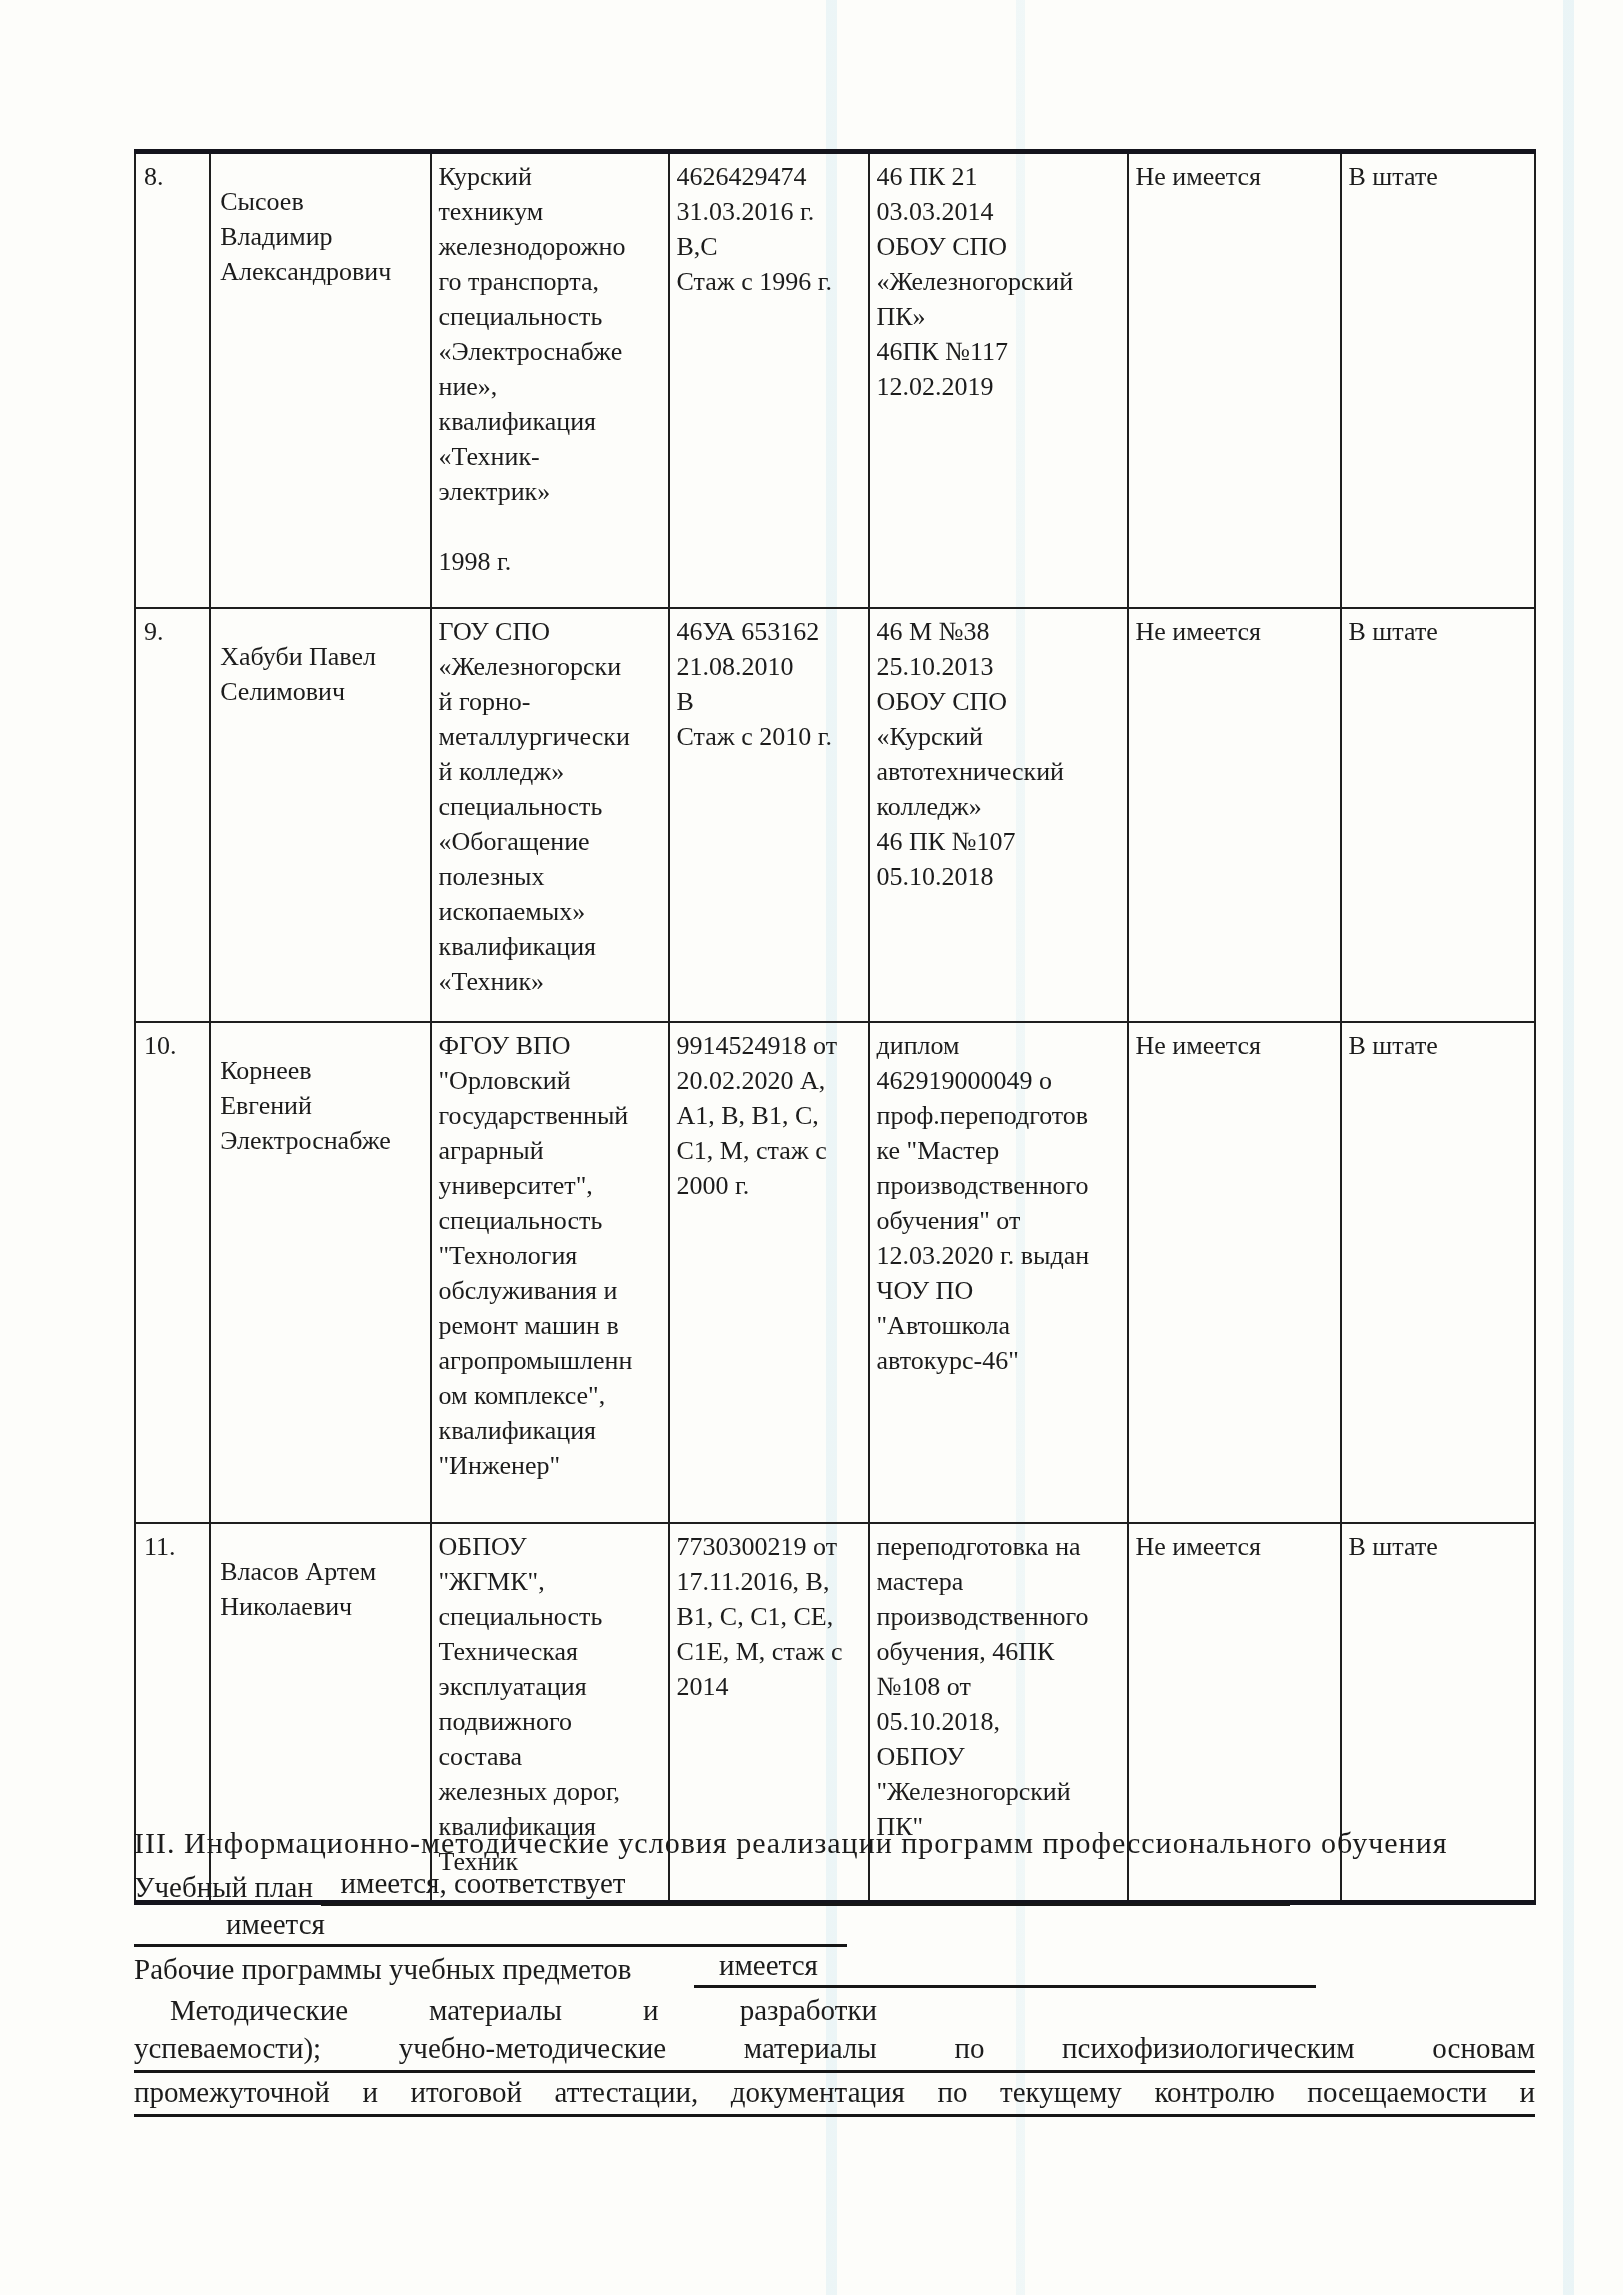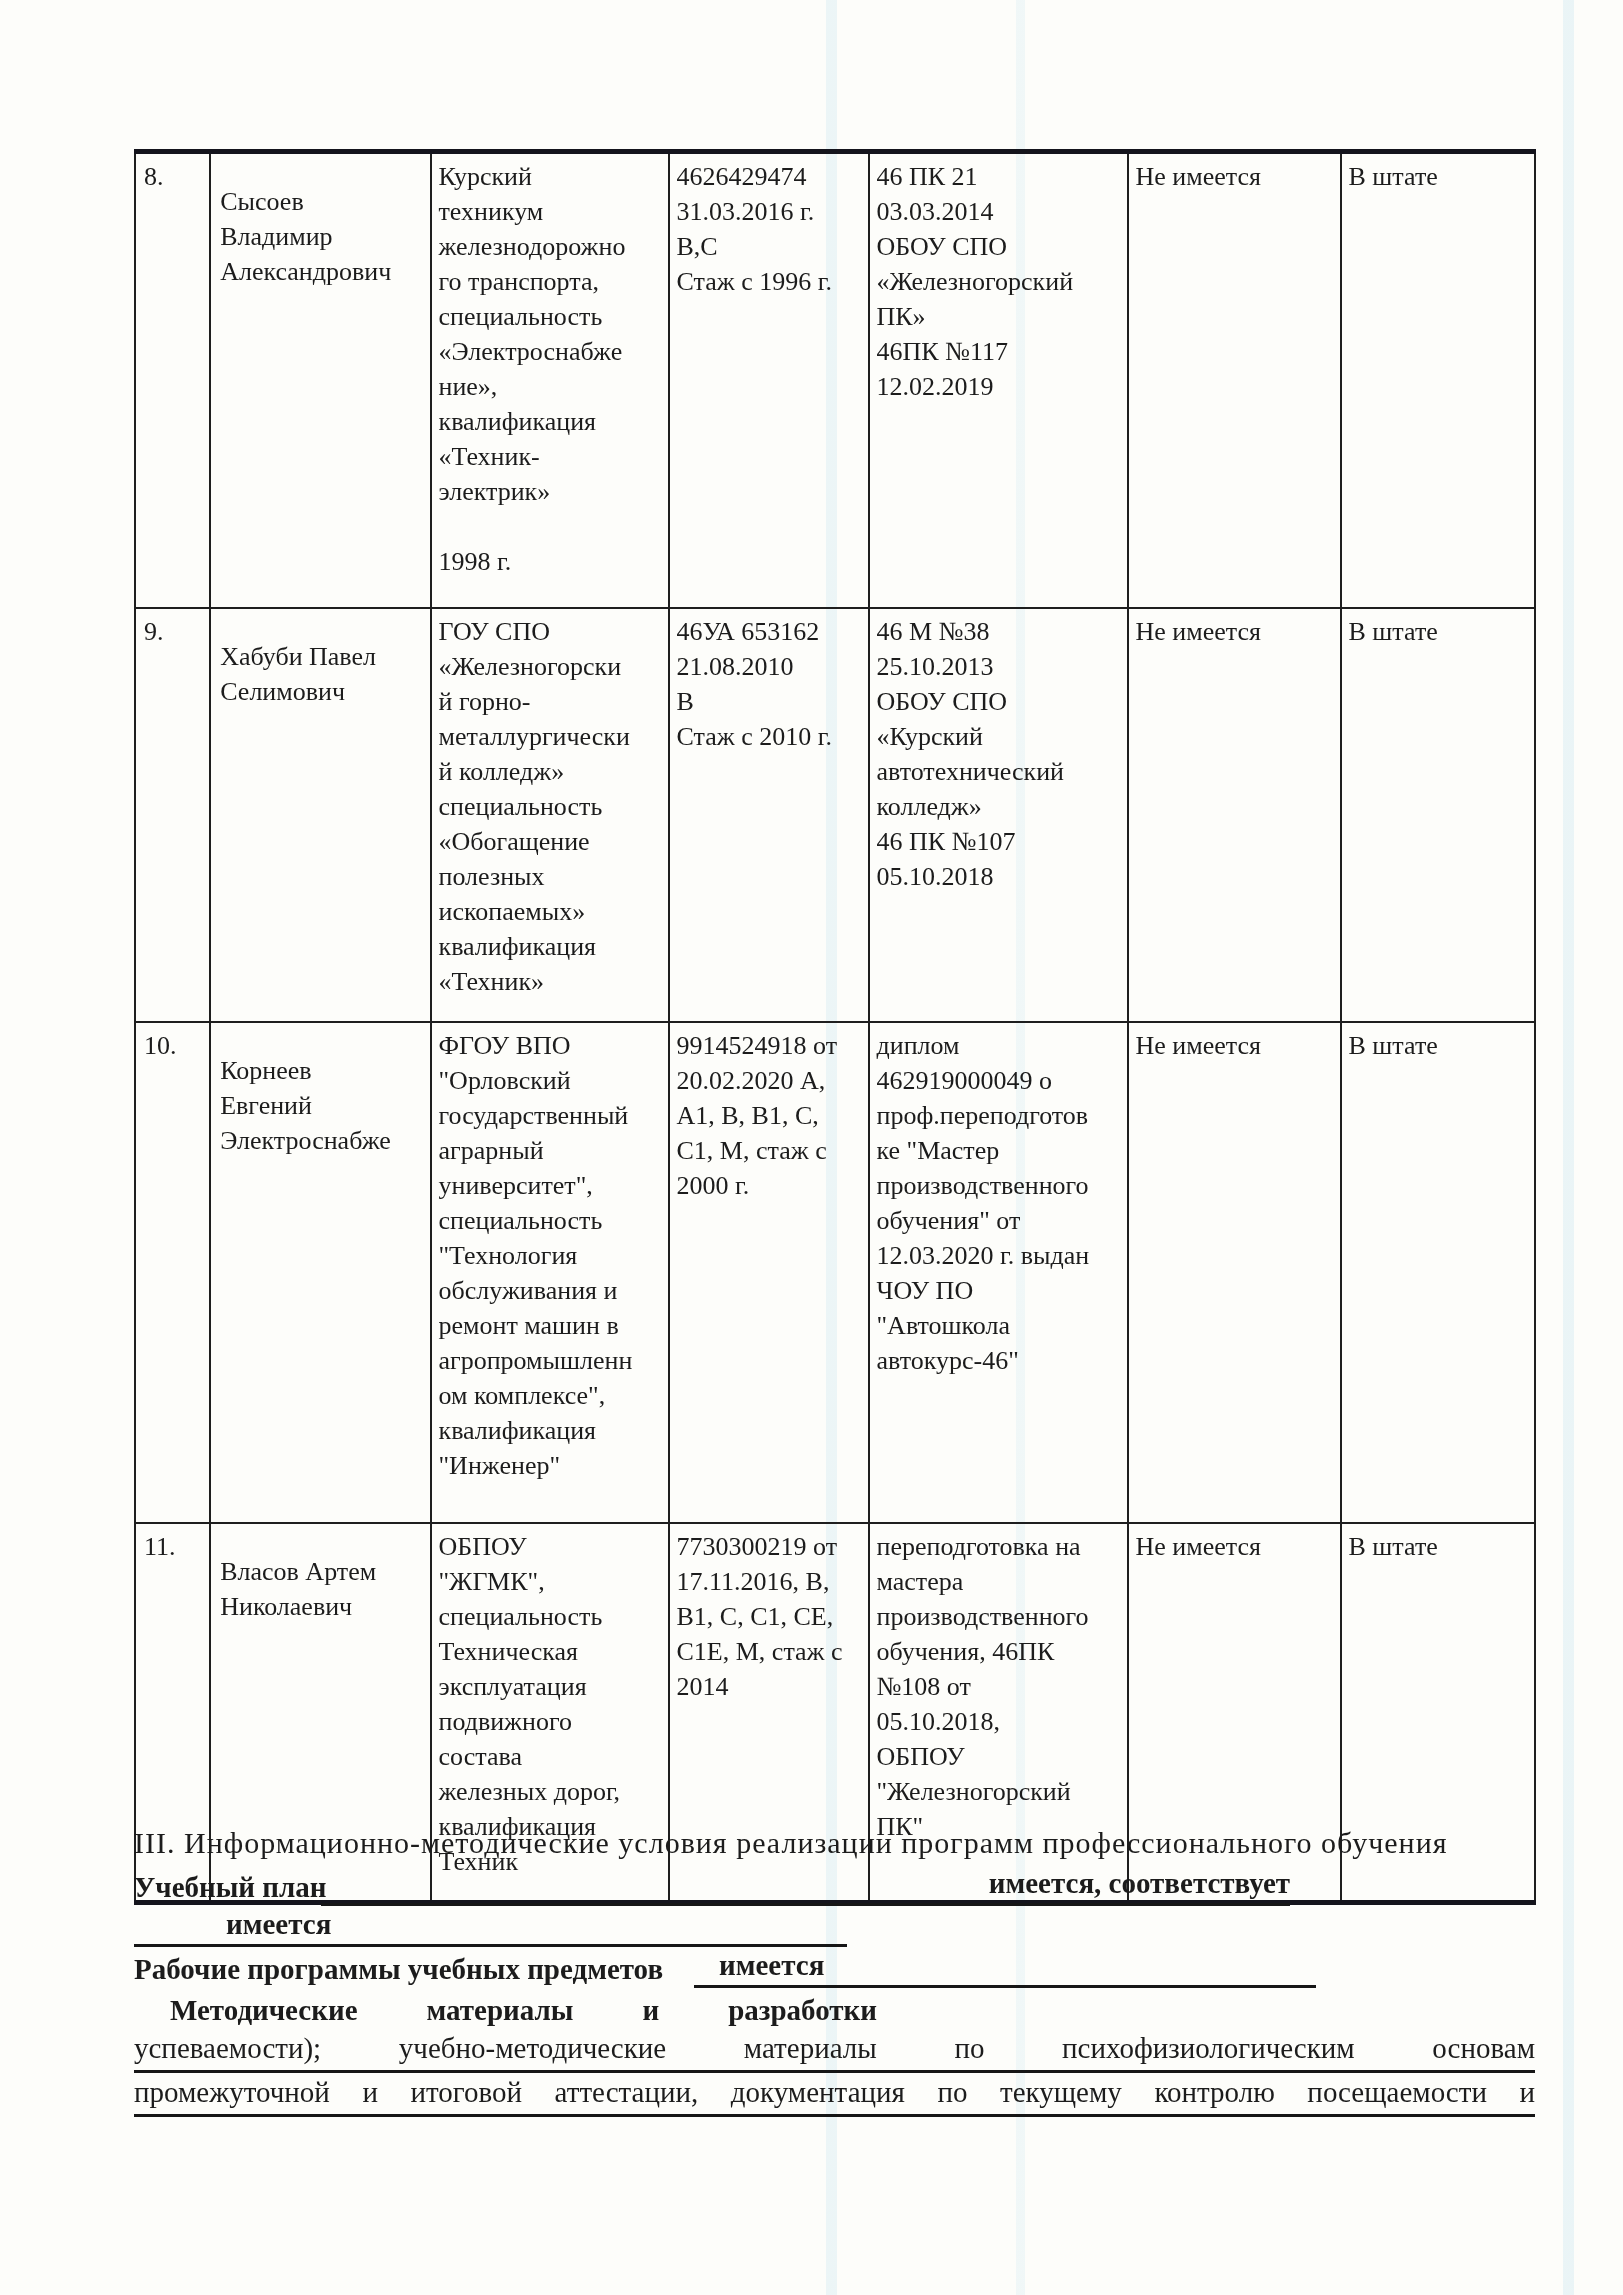--- a/index.html
+++ b/index.html
@@ -46,32 +46,32 @@
   tr.r11 td{height:344px;}
 
   .s3{
     position:absolute;left:134px;top:1824px;width:1401px;
     font-size:29px;line-height:38px;
   }
   .s3 .h{
     height:41px;white-space:nowrap;
     font-size:30px;letter-spacing:1px;
   }
-  .ln{display:flex;align-items:flex-end;height:41px;white-space:nowrap;font-weight:bold;}
+  .ln{display:flex;align-items:flex-end;height:41px;white-space:nowrap;}
   .lbl{flex:0 0 auto;}
   .ln1 .lbl{width:187px;}
   .ln2 .lbl{width:468px;}
   .ln3 .lbl{width:560px;}
   .ln4 .lbl{width:707px;text-align:justify;text-align-last:justify;padding-right:6.5px;margin-left:36px;}
   .u{
     box-sizing:border-box;
     border-bottom:3.3px solid #161616;
     padding-bottom:1.3px;
   }
-  .u0{flex:0 0 969px;padding-left:19.6px;text-align:right;}
+  .u0{flex:0 0 969px;padding-left:19.6px;}
   .u1{flex:0 0 713px;padding-left:92px;}
   .u2{flex:0 0 622px;padding-left:25px;}
   .u3{flex:1 1 auto;padding-left:26px;word-spacing:13px;}
   .ufull{
     display:block;height:41px;line-height:38px;
     border-bottom:3.3px solid #161616;
     text-align:justify;text-align-last:justify;
     white-space:nowrap;
   }
 </style>

